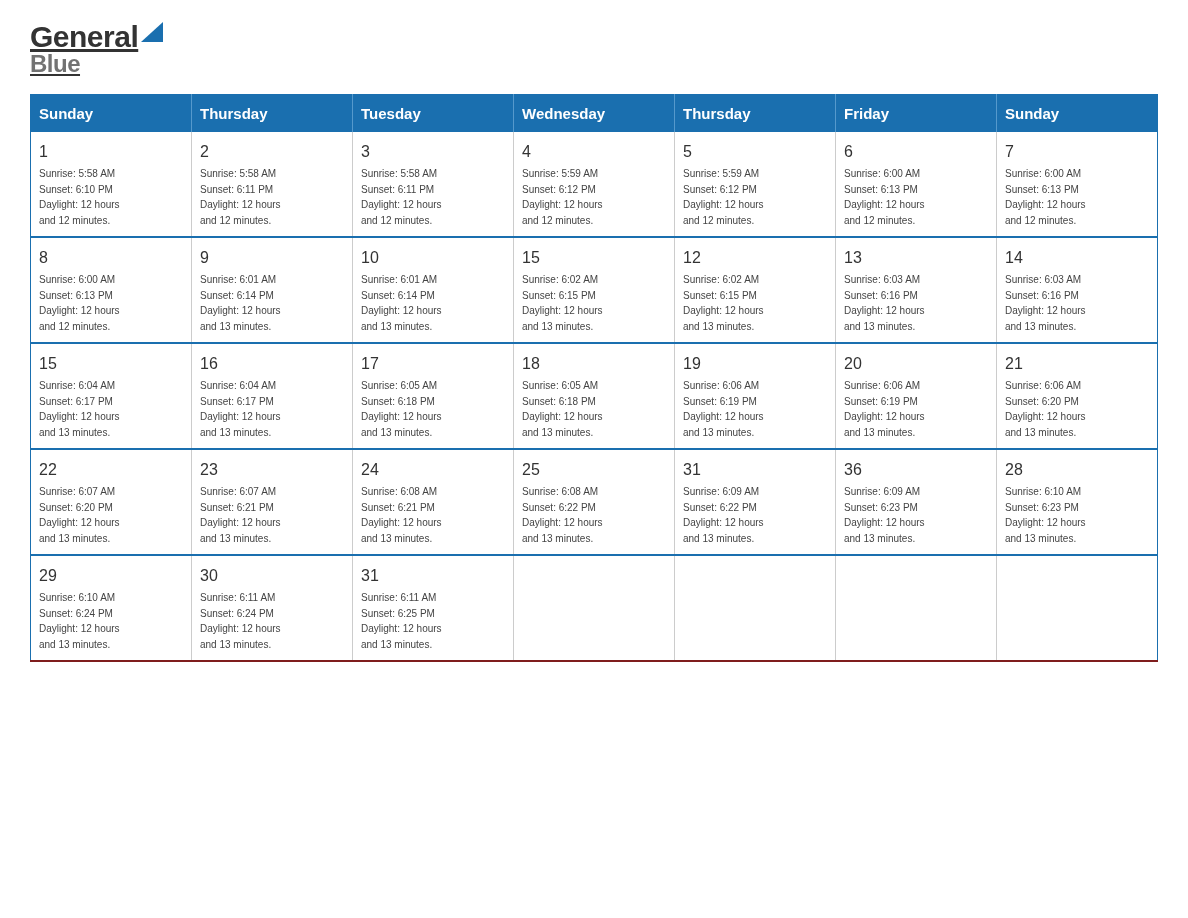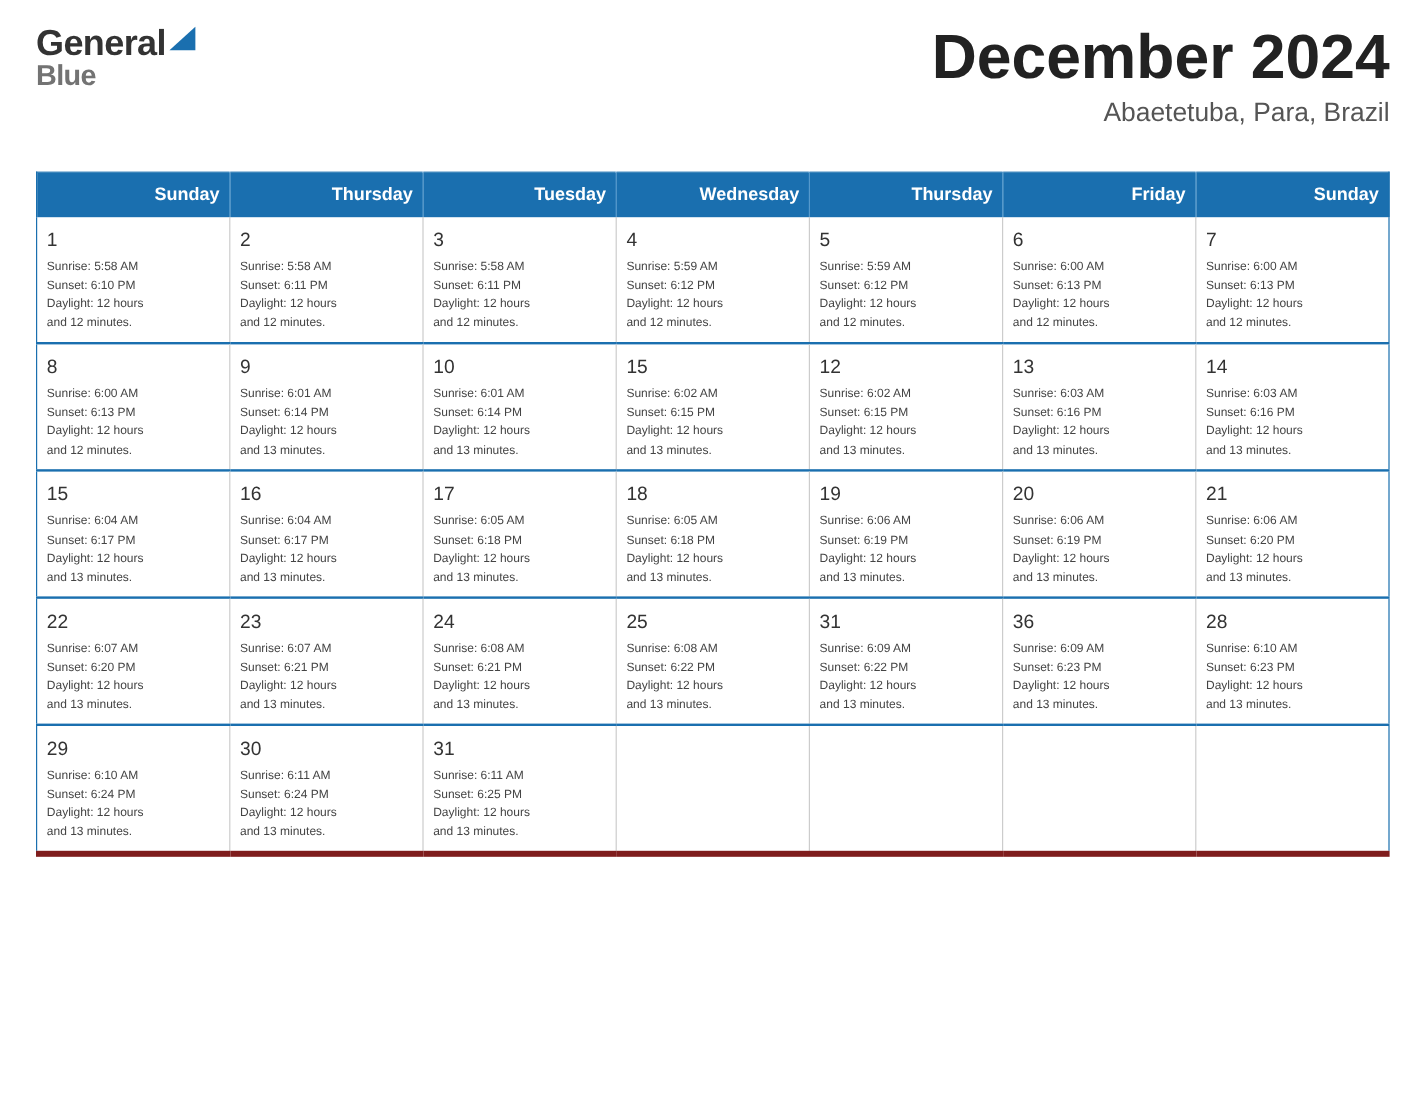--- a/index.html
+++ b/index.html
@@ -7,22 +7,23 @@
       font-family: Arial, sans-serif;
       background: #fff;
       color: #333;
       padding: 20px 30px;
       width: 1188px;
       min-height: 918px;
     }
     .header-row {
       display: flex;
       justify-content: space-between;
-      align-items: flex-start;
-      margin-bottom: 36px;
+      align-items: flex-end;
+      margin-bottom: 16px;
+      text-decoration: underline;
     }
     .title-block {
       text-align: right;
     }
     .main-title {
       font-size: 52px;
       font-weight: bold;
       color: #222;
       line-height: 1.1;
     }
@@ -35,41 +36,41 @@
       width: 100%;
       border-collapse: collapse;
       border: 1px solid #1a6faf;
     }
     .calendar-table th {
       background-color: #1a6faf;
       color: #fff;
       font-size: 15px;
       font-weight: bold;
       padding: 10px 8px;
-      text-align: right;
+      text-align: left;
       border-right: 1px solid #5599cc;
     }
     .calendar-table th:last-child {
       border-right: none;
     }
     .calendar-table td {
       vertical-align: top;
       padding: 8px 8px;
       border-right: 1px solid #ccc;
       border-bottom: 2px solid #1a6faf;
       font-size: 13px;
       line-height: 1.5;
       width: 14.28%;
       min-height: 90px;
     }
     .calendar-table td:last-child {
       border-right: none;
     }
     .calendar-table tr:last-child td {
-      border-bottom: 5px solid #7f1d1d;
+      border-bottom: 2px solid #7f1d1d;
     }
     .day-number {
       font-size: 16px;
       font-weight: normal;
       color: #333;
       margin-bottom: 2px;
     }
     .day-info {
       font-size: 10px;
       color: #444;
@@ -108,24 +109,20 @@
 
 <div class="header-row">
   <div class="logo-container">
     <div class="logo-top-line">
       <span class="logo-word-general">General</span>
       <svg width="22" height="20" viewBox="0 0 22 20" style="margin-left:3px; margin-top:-10px;">
         <polygon points="0,20 22,0 22,20" fill="#1a6faf"></polygon>
       </svg>
     </div>
     <span class="logo-word-blue">Blue</span>
-  </div>
-  <div class="title-block">
-    <div class="main-title">December 2024</div>
-    <div class="subtitle">Abaetetuba, Para, Brazil</div>
   </div>
 </div>
 
 <table class="calendar-table">
   <thead>
     <tr>
       <th>Sunday</th>
       <th>Thursday</th>
       <th>Tuesday</th>
       <th>Wednesday</th>

